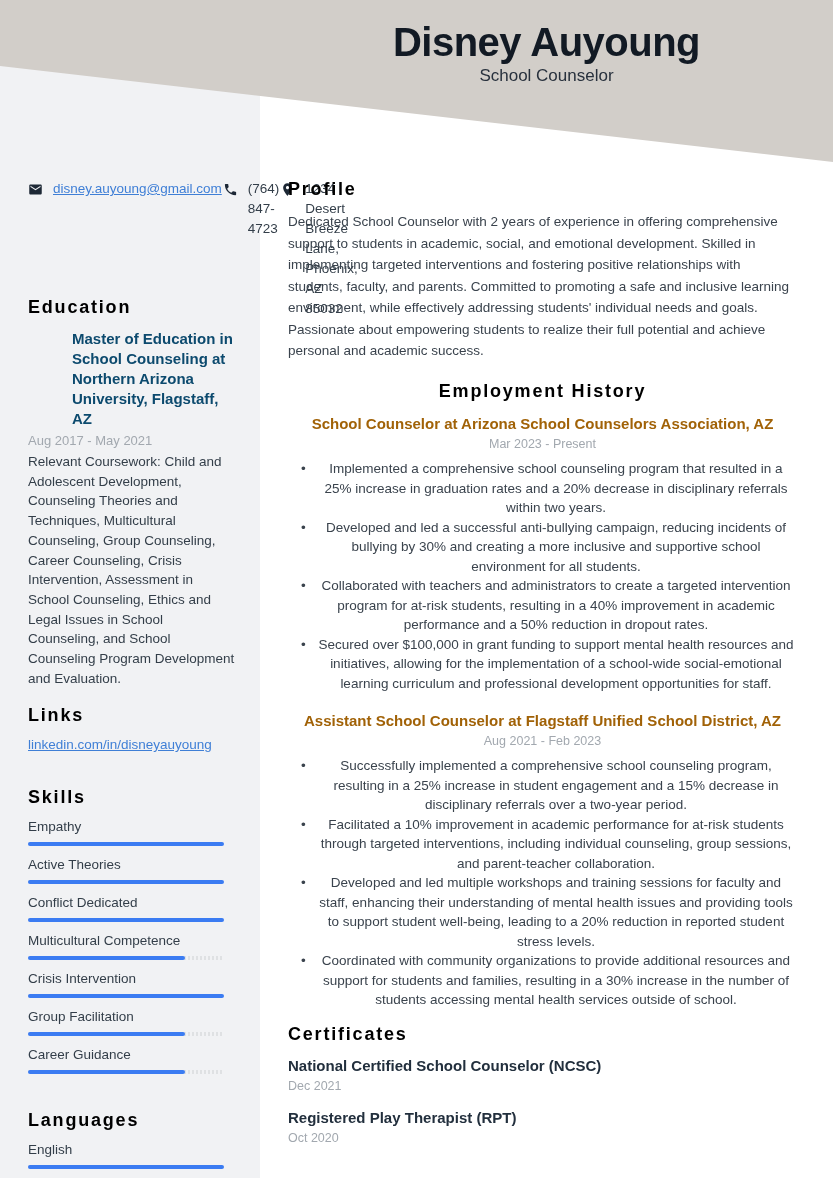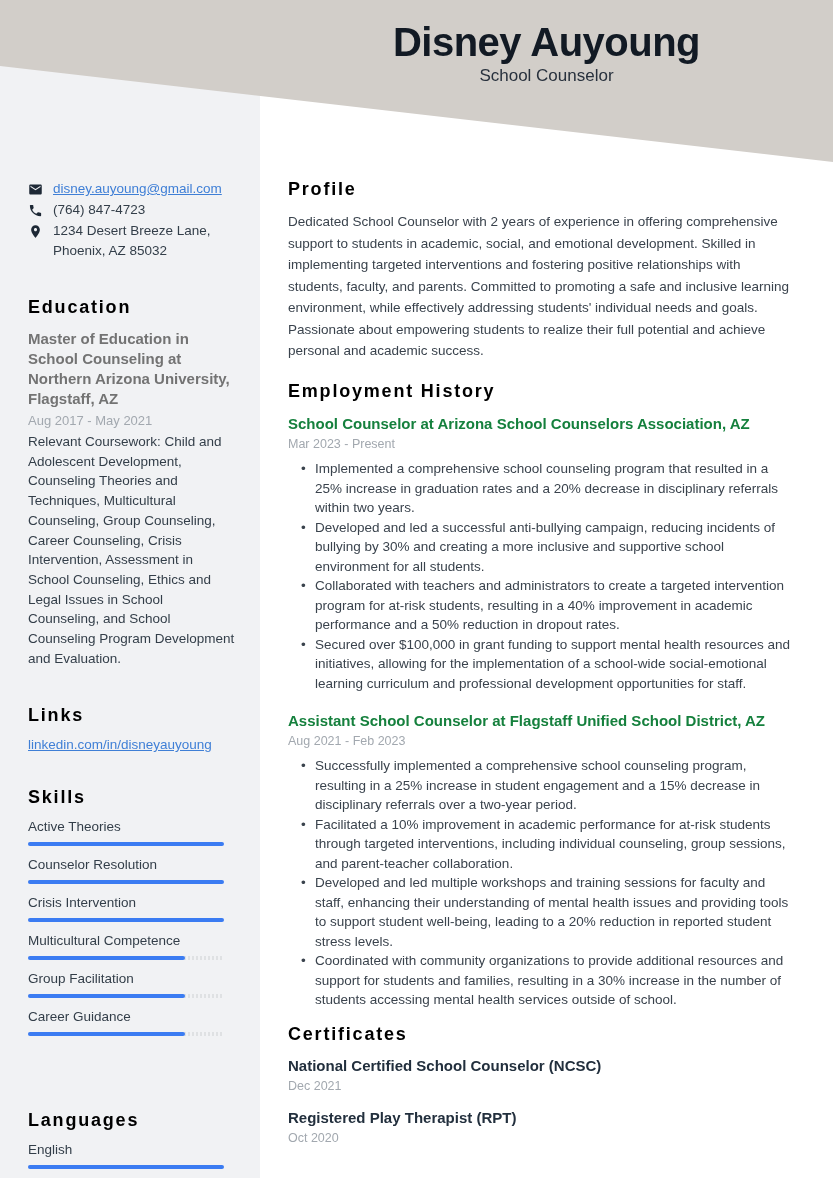--- a/index.html
+++ b/index.html
@@ -21,28 +21,28 @@
     clip-path:polygon(0 0, 100% 0, 100% 100%, 0 66px);
   }
   .header-text { position:absolute; left:260px; top:21px; width:573px; text-align:center; z-index:3; }
   .name { font-size:40px; line-height:42px; font-weight:700; color:#121a24; letter-spacing:-0.5px; }
   .subtitle { font-size:17px; line-height:22px; color:#28313d; margin-top:2px; }
 
   .sec-h { font-size:18px; line-height:20px; font-weight:700; color:#000000; letter-spacing:1.8px; }
 
   
   .side-sec { position:absolute; left:28px; width:207px; z-index:2; }
-  .contact { top:179px; display:flex; flex-direction:column; gap:1px; }
+  .contact { top:179px; display:flex; flex-direction:row; gap:1px; }
   .contact-row { display:flex; gap:10px; font-size:13.5px; line-height:20px; color:#333e49; }
   .cicon { width:15px; height:15px; flex:0 0 15px; margin-top:3px; color:#1d2835; }
   .cicon svg { width:15px; height:15px; display:block; fill:currentColor; }
   a.link { color:#3f7fd6; text-decoration:underline; cursor:pointer; }
 
   .sec-education { top:297px; }
-  .degree { margin-top:12px; font-size:15px; line-height:20px; font-weight:700; color:#737373; }
+  .degree { margin-top:12px; font-size:15px; line-height:20px; font-weight:700; color:#0c4a6e;margin-left:44px; }
   .side-date { margin-top:4px; font-size:13px; line-height:15px; color:#a2a8af; }
   .edu-desc { margin-top:4px; font-size:13.5px; line-height:19.7px; color:#333e49; }
 
   .sec-links { top:705px; }
   .sec-links a.link { display:inline-block; margin-top:11px; font-size:13.5px; line-height:18px;text-align:center; }
 
   .sec-skills { top:787px; }
   .skill-list { margin-top:11px; }
   .skill { margin-bottom:10px; }
   .skill-label { font-size:13.5px; line-height:17px; color:#333e49; }
@@ -53,24 +53,24 @@
   }
   .skill-fill { position:absolute; left:0; top:0; height:4px; border-radius:2px; background:#3b7cf2; }
 
   .sec-languages { top:1110px; }
 
   
   .main-sec { position:absolute; left:288px; width:509px; z-index:2; }
   .sec-profile { top:179px; }
   .profile-text { margin-top:12px; font-size:13.5px; line-height:21.5px; color:#3a434d; }
 
-  .sec-employment { top:381px; }
+  .sec-employment { top:381px;text-align:center; }
   .job { margin-top:13px; }
   .job + .job { margin-top:18px; }
-  .job-title { font-size:15px; line-height:20px; font-weight:700; color:#15803d; }
+  .job-title { font-size:15px; line-height:20px; font-weight:700; color:#a16207; }
   .main-date { margin-top:3px; font-size:12.5px; line-height:15px; color:#a2a8af; }
   ul.bullets { list-style:none; margin:7px 0 0 13px; padding:0; }
   ul.bullets li { position:relative; padding-left:14px; font-size:13.5px; line-height:19.5px; color:#3a434d; }
   ul.bullets li::before { content:"\2022"; position:absolute; left:0; top:0; color:#3a434d; }
 
   .sec-certificates { top:1024px; }
   .cert { margin-top:12px; }
   .cert + .cert { margin-top:14px; }
   .cert-title { font-size:15px; line-height:20px; font-weight:700; color:#222f3d; }
 </style>
@@ -125,41 +125,47 @@
 
   <div class="side-sec sec-links">
     <div class="sec-h">Links</div>
     <a class="link">linkedin.com/in/disneyauyoung</a>
   </div>
 
   <div class="side-sec sec-skills">
     <div class="sec-h">Skills</div>
     <div class="skill-list">
       <div class="skill">
+        <div class="skill-label">Empathy</div>
+        <div class="skill-track">
+            <div class="skill-fill" style="width: 100%;"></div>
+          </div>
+      </div>
+      <div class="skill">
         <div class="skill-label">Active Theories</div>
         <div class="skill-track">
             <div class="skill-fill" style="width: 100%;"></div>
           </div>
       </div>
       <div class="skill">
-        <div class="skill-label">Counselor Resolution</div>
-        <div class="skill-track">
-            <div class="skill-fill" style="width: 100%;"></div>
+        <div class="skill-label">Conflict Dedicated</div>
+        <div class="skill-track">
+            <div class="skill-fill" style="width: 100%;"></div>
+          </div>
+      </div>
+      <div class="skill">
+        <div class="skill-label">Multicultural Competence</div>
+        <div class="skill-track">
+            <div class="skill-fill" style="width: 80%;"></div>
           </div>
       </div>
       <div class="skill">
         <div class="skill-label">Crisis Intervention</div>
         <div class="skill-track">
             <div class="skill-fill" style="width: 100%;"></div>
-          </div>
-      </div>
-      <div class="skill">
-        <div class="skill-label">Multicultural Competence</div>
-        <div class="skill-track">
-            <div class="skill-fill" style="width: 80%;"></div>
           </div>
       </div>
       <div class="skill">
         <div class="skill-label">Group Facilitation</div>
         <div class="skill-track">
             <div class="skill-fill" style="width: 80%;"></div>
           </div>
       </div>
       <div class="skill">
         <div class="skill-label">Career Guidance</div>

